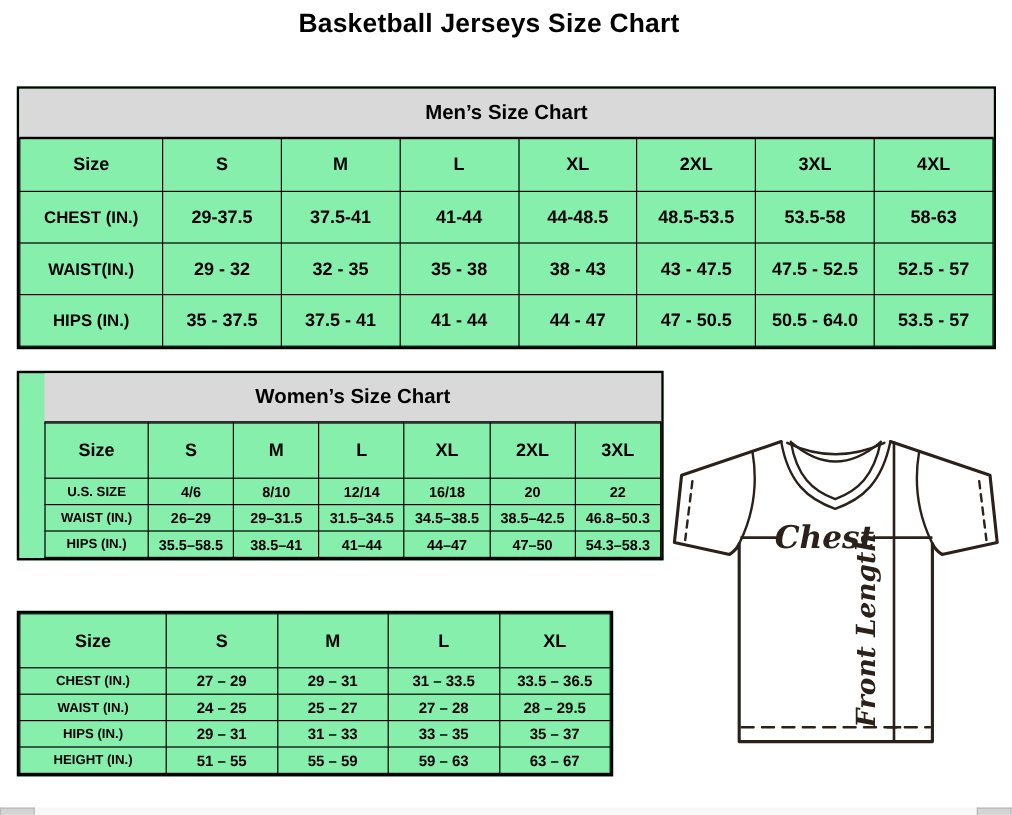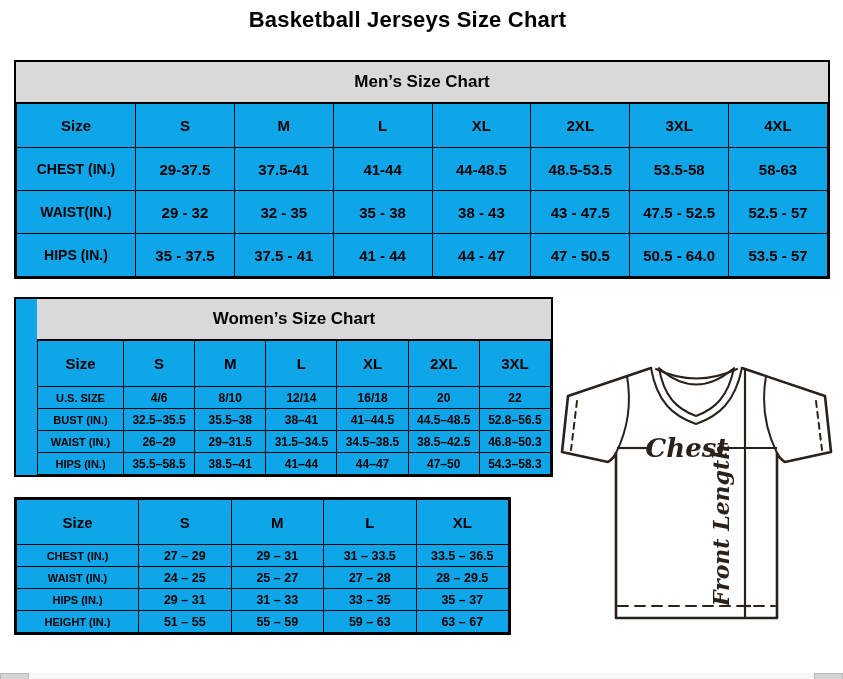--- a/index.html
+++ b/index.html
@@ -5,21 +5,21 @@
   * { margin:0; padding:0; box-sizing:border-box; }
   html,body { background:#ffffff; }
   body {
     width:843px; height:679px; position:relative; overflow:hidden;
     font-family:"Liberation Sans", sans-serif; color:#000;
   }
   .page-title {
     position:absolute; top:7px; left:0; width:815px; text-align:center;
     font-size:22px; font-weight:bold; letter-spacing:0.2px;
   }
-  .size-table-wrap { position:absolute; border:2px solid #000; background:#0ea5e9; }
+  .size-table-wrap { position:absolute; border:2px solid #000; background:#86efac;margin-top:12px; }
   .table-title {
     background:#d9d9d9; border-bottom:1px solid #000;
     display:flex; align-items:center; justify-content:center;
     font-weight:bold; font-size:17px;
   }
   table { border-collapse:collapse; table-layout:fixed; width:100%; }
   th, td {
     border:1px solid #000; text-align:center; vertical-align:middle;
     font-weight:bold; overflow:hidden; white-space:nowrap;
   }
@@ -154,29 +154,20 @@
         <tr>
           <td class="rowlabel">U.S. SIZE</td>
           <td>4/6</td>
           <td>8/10</td>
           <td>12/14</td>
           <td>16/18</td>
           <td>20</td>
           <td>22</td>
         </tr>
         <tr>
-          <td class="rowlabel">BUST (IN.)</td>
-          <td>32.5–35.5</td>
-          <td>35.5–38</td>
-          <td>38–41</td>
-          <td>41–44.5</td>
-          <td>44.5–48.5</td>
-          <td>52.8–56.5</td>
-        </tr>
-        <tr>
           <td class="rowlabel">WAIST (IN.)</td>
           <td>26–29</td>
           <td>29–31.5</td>
           <td>31.5–34.5</td>
           <td>34.5–38.5</td>
           <td>38.5–42.5</td>
           <td>46.8–50.3</td>
         </tr>
         <tr>
           <td class="rowlabel">HIPS (IN.)</td>

